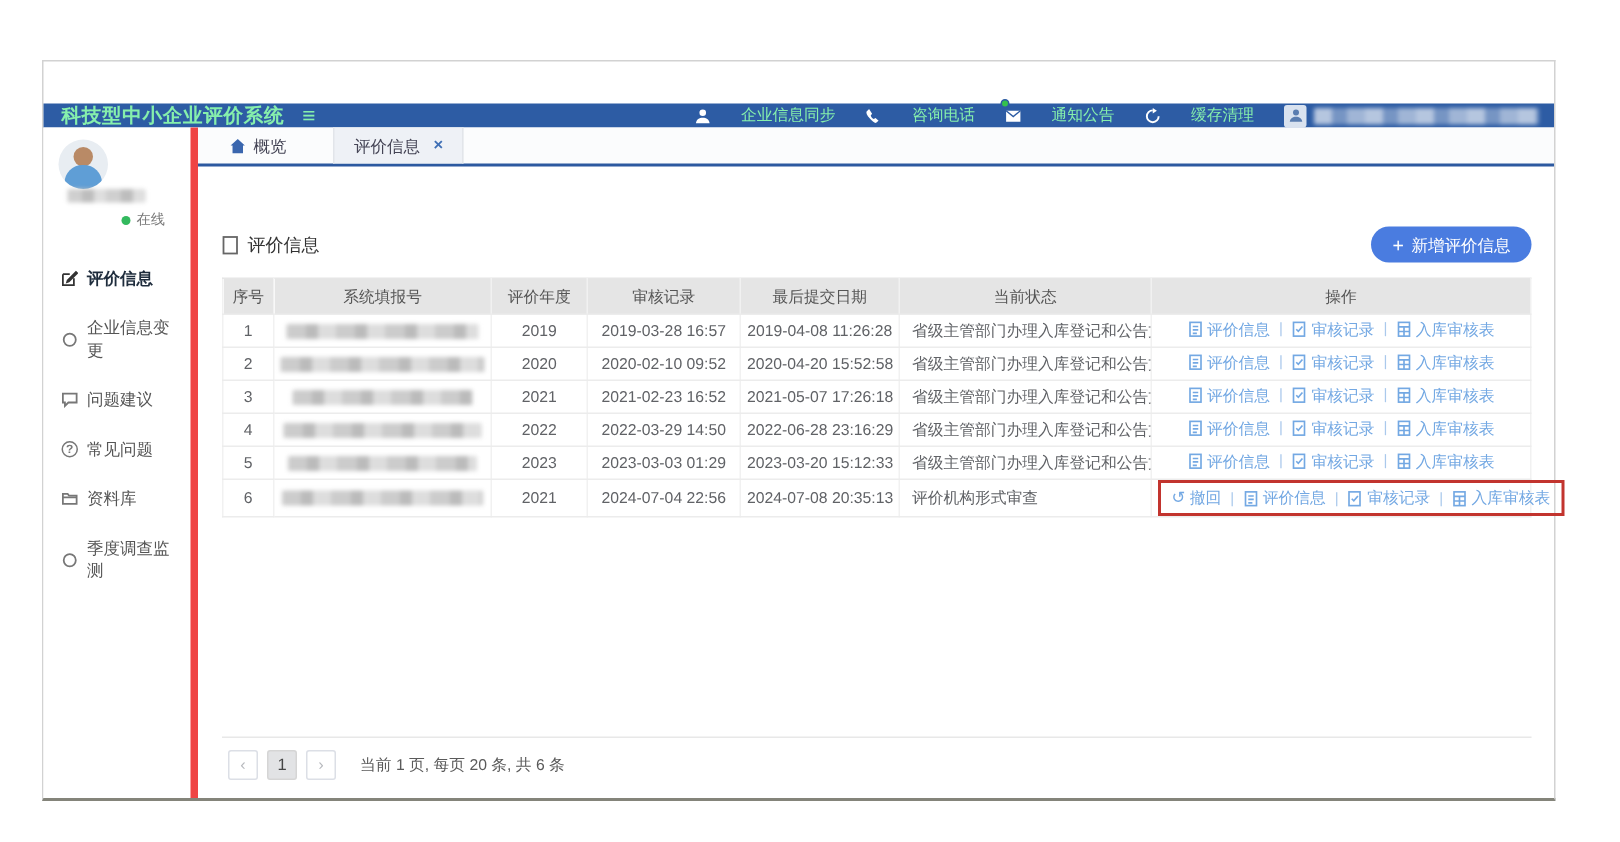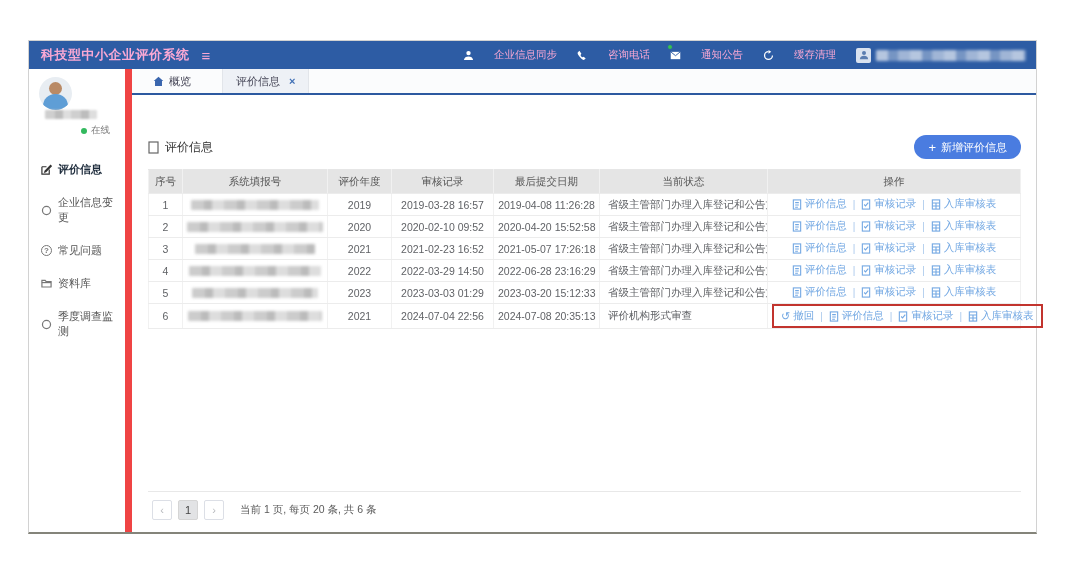--- a/index.html
+++ b/index.html
@@ -3,42 +3,42 @@
 <meta charset="utf-8">
 <style>
   * { margin:0; padding:0; box-sizing:border-box; }
   html,body { width:1080px; height:561px; background:#fff; overflow:hidden;
     font-family:"Liberation Sans","DejaVu Sans",sans-serif; }
   .app { position:absolute; left:28px; top:40px; width:1009px; height:494px;
     background:#fff; border:1px solid #d2d2d2; border-bottom:2px solid #84847a;
     display:flex; flex-direction:column; }
 
   
-  .hdr { height:28px; background:#2d5ca4; display:flex; align-items:center;
-    padding:0 10px 0 12px; color:#f9a8d4; flex:0 0 auto; }
+  .hdr { height:16px; background:#2d5ca4; display:flex; align-items:center;
+    padding:0 10px 0 12px; color:#86efac; flex:0 0 auto;margin-top:28px; }
   .hdr-title { font-size:13px; font-weight:bold; letter-spacing:.5px; }
   .hamburger { font-size:15px; margin-left:12px; cursor:pointer; line-height:1; }
   .hdr-right { margin-left:auto; display:flex; align-items:center; gap:20px; }
   .hdr-item { display:flex; align-items:center; gap:20px; font-size:10.5px; cursor:pointer; position:relative; }
   .hdr-item svg { width:11px; height:11px; fill:#fff; }
   .badge-dot { position:absolute; left:-3px; top:-4px; width:6px; height:6px;
     border-radius:50%; background:#35c24d; border:1px solid #2d5ca4; }
   .user-chip { display:flex; align-items:center; gap:5px; cursor:pointer; }
   .user-chip .mini-avatar { width:15px; height:15px; background:#d9e2ef; border-radius:2px;
     display:flex; align-items:center; justify-content:center; }
   .user-chip .mini-avatar svg { width:10px; height:10px; fill:#5a7db0; }
   .blur-strip { height:11px; border-radius:1px; filter:blur(1.5px);
     background:repeating-linear-gradient(90deg,rgba(255,255,255,.65) 0 12px,rgba(255,255,255,.35) 12px 22px,rgba(255,255,255,.55) 22px 34px); }
   .user-chip .blur-strip { width:150px; }
 
   
   .body-row { flex:1; display:flex; min-height:0; }
 
   
-  .sidebar { width:103px; flex:0 0 auto; border-right:7px solid #ef4444; background:#fff;
+  .sidebar { width:103px; flex:0 0 auto; border-right:5px solid #ef4444; background:#fff;
     display:flex; flex-direction:column; }
   .profile { padding:8px 8px 10px 10px; display:flex; flex-wrap:wrap; align-items:center; }
   .avatar { width:33px; height:33px; border-radius:50%; overflow:hidden; position:relative;
     background:#e8edf2; filter:blur(.4px); flex:0 0 auto; }
   .avatar::before { content:""; position:absolute; left:10px; top:5px; width:13px; height:13px;
     border-radius:50%; background:#b98a66; }
   .avatar::after { content:""; position:absolute; left:4px; top:17px; width:25px; height:16px;
     border-radius:12px 12px 0 0; background:#5f9ed6; }
   .profile-name { width:52px; height:9px; margin-left:6px; border-radius:1px; filter:blur(1.3px);
     background:repeating-linear-gradient(90deg,#cfcfcf 0 10px,#bdbdbd 10px 18px,#dedede 18px 26px); }
@@ -174,20 +174,26 @@
             </svg>
           <span>评价信息</span>
         </div>
         <div class="side-item">
           <svg viewBox="0 0 12 12">
               <circle cx="6" cy="6" r="4.4"></circle>
             </svg>
           <span>企业信息变更</span>
         </div>
         <div class="side-item">
+          <svg viewBox="0 0 12 12">
+              <path d="M1 1.5h10v6.5H5L2.5 10.5V8H1z"></path>
+            </svg>
+          <span>问题建议</span>
+        </div>
+        <div class="side-item">
           <span class="q-circle">?</span>
           <span>常见问题</span>
         </div>
         <div class="side-item">
           <svg viewBox="0 0 12 12">
               <path d="M1 2.5h3.5l1 1.3H11v6H1z"></path>
               <path d="M1 5h10"></path>
             </svg>
           <span>资料库</span>
         </div>

